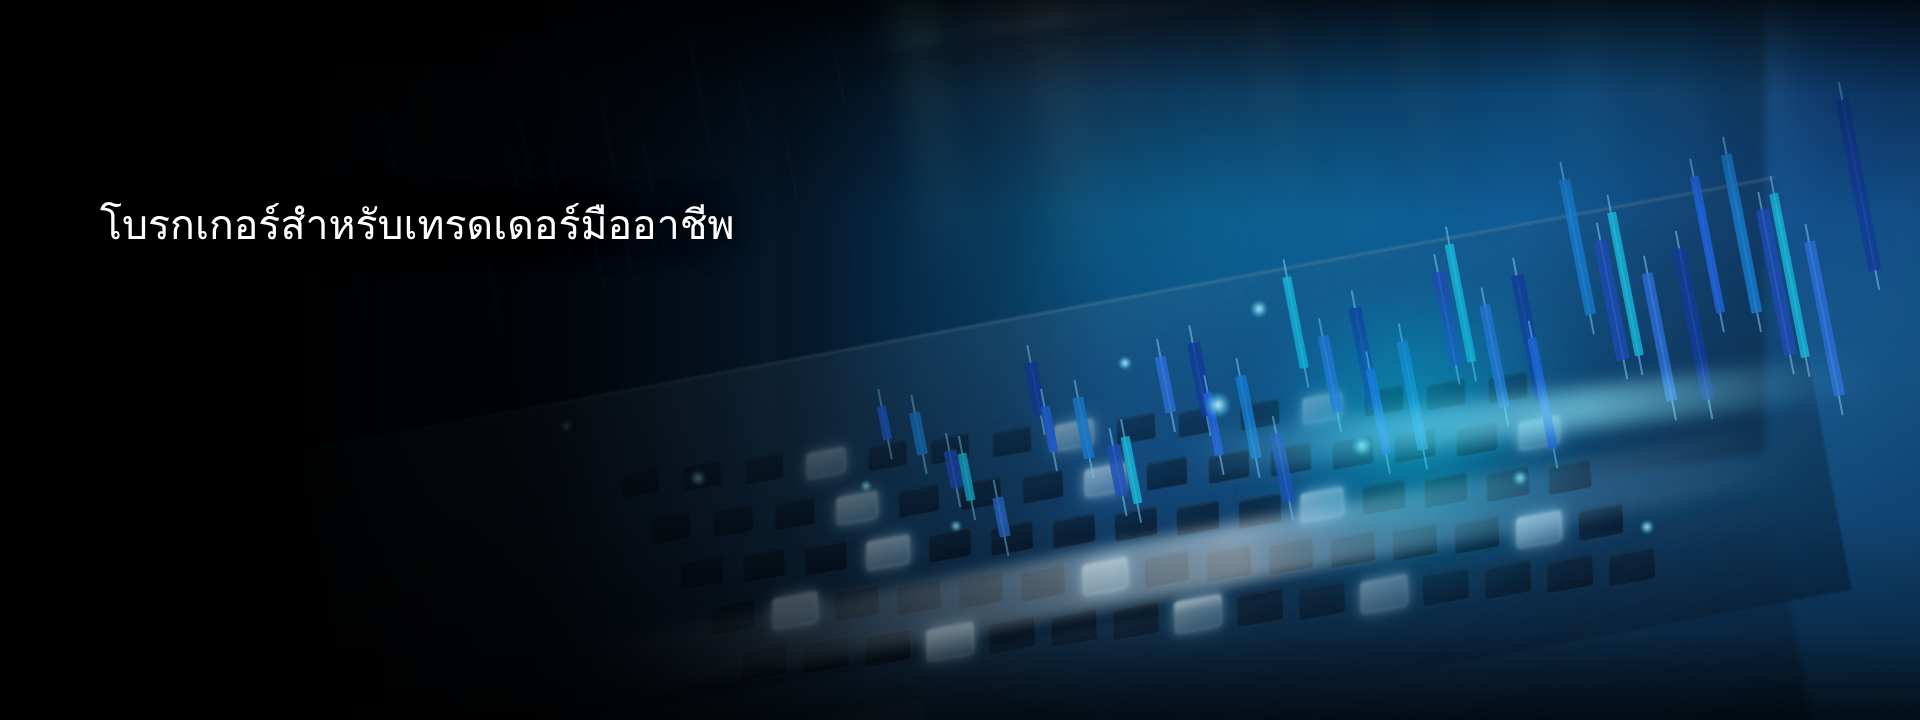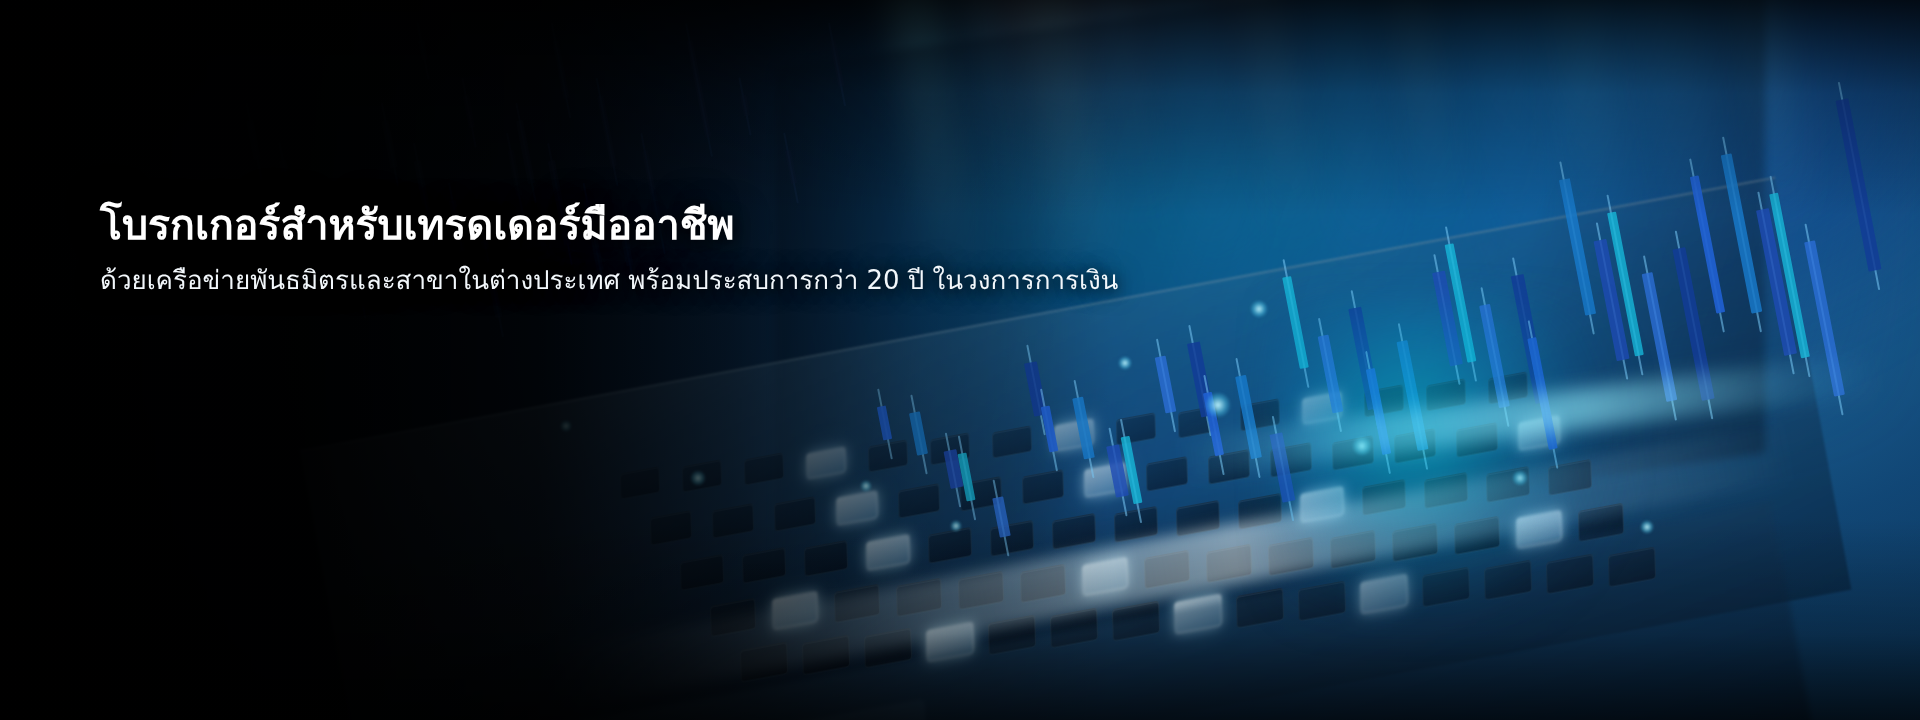--- a/index.html
+++ b/index.html
@@ -177,21 +177,21 @@
     font-weight:700;
     letter-spacing:0.5px;
     color:#ffffff;
     text-shadow:0 2px 18px rgba(0,0,0,0.85), 0 0 40px rgba(0,0,0,0.55);
     white-space:nowrap;
   }
   .headline{
     font-family:"DejaVu Sans","Liberation Sans",sans-serif;
     font-size:41px;
     line-height:54px;
-    font-weight:700;
+    font-weight:400;
     color:#ffffff;
     margin-top:2px;
     text-shadow:0 2px 16px rgba(0,0,0,0.9), 0 0 34px rgba(0,0,0,0.6);
     white-space:nowrap;
   }
   .subline{
     font-family:"DejaVu Sans","Liberation Sans",sans-serif;
     font-size:26px;
     line-height:40px;
     font-weight:400;
@@ -442,16 +442,15 @@
     </div>
 
   <div class="teal-orb"></div>
   <div class="beam"></div>
 
   <div class="bg-vignette-l"></div>
   <div class="bg-vignette-edges"></div>
 
   <div class="copy">
     <div class="headline">โบรกเกอร์สำหรับเทรดเดอร์มืออาชีพ</div>
-    <div class="subline">ด้วยเครือข่ายพันธมิตรและสาขาในต่างประเทศ พร้อมประสบการกว่า 20 ปี ในวงการการเงิน</div>
   </div>
 
 </div>
 
 </body></html>

